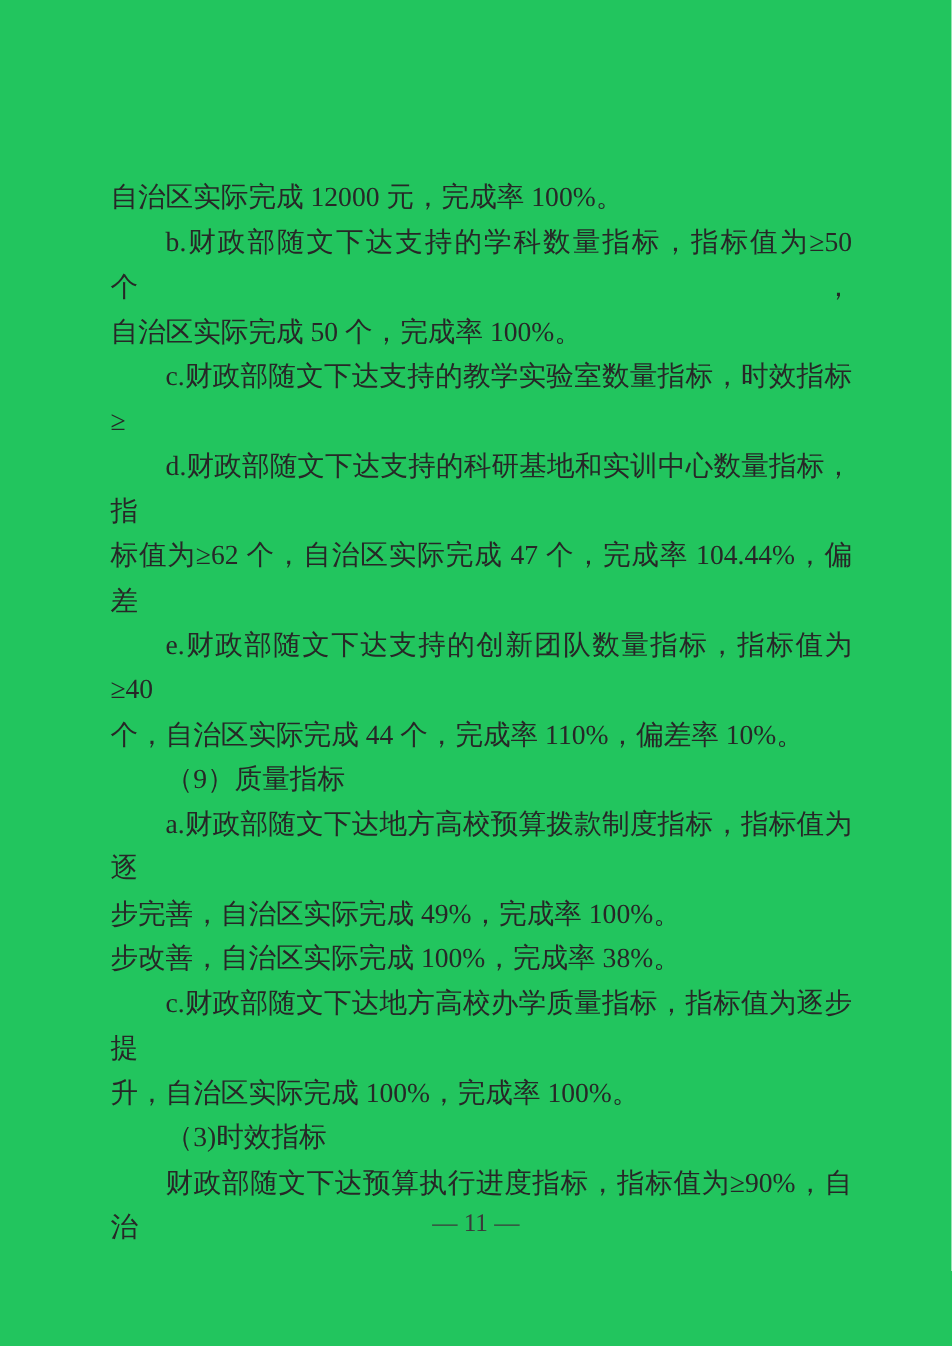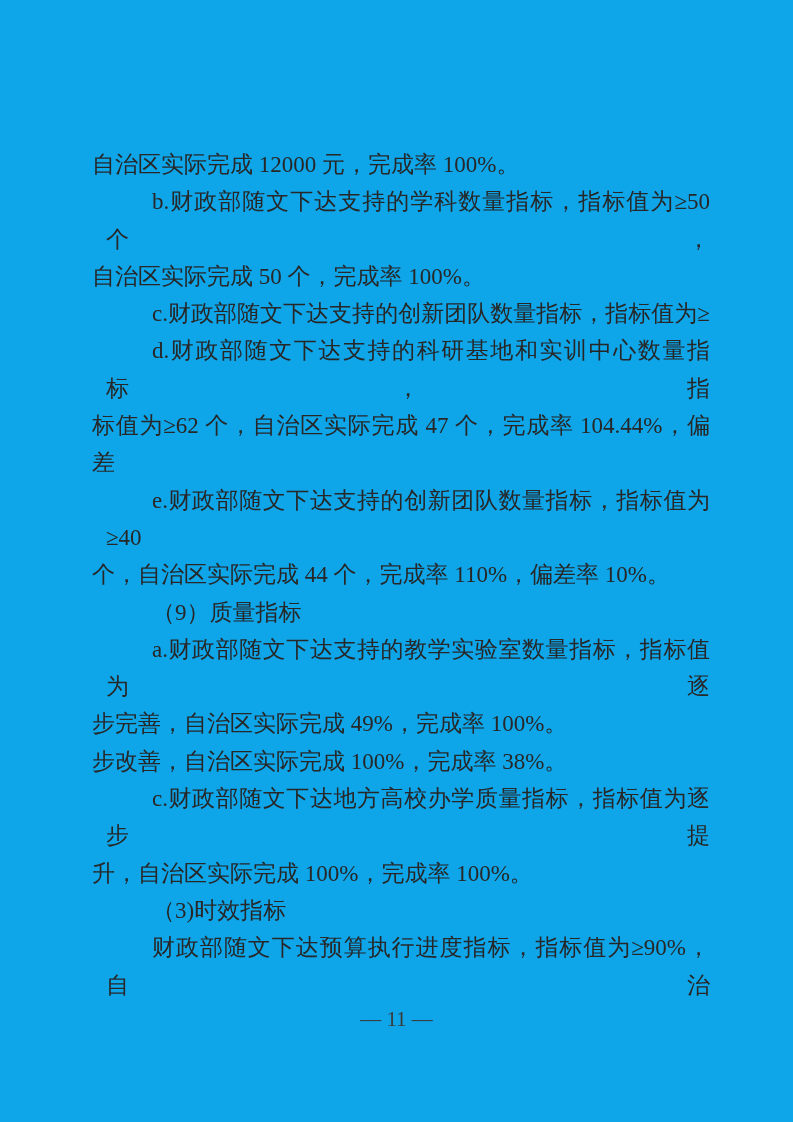--- a/index.html
+++ b/index.html
@@ -5,69 +5,68 @@
   html, body {
     margin: 0;
     padding: 0;
     background: #ffffff;
     font-family: "Liberation Serif", "DejaVu Serif", serif;
   }
   .page {
     position: relative;
     width: 793px;
     height: 1122px;
-    background: #0ea5e9;
+    background: #22c55e;
     overflow: hidden;
   }
   .text-block {
     position: absolute;
     left: 92px;
     top: 146px;
     width: 618px;
     font-size: 23px;
     line-height: 37.3px;
     color: #272727;
   }
   .line {
     text-align: left;
   }
   .line.fill {
     text-align: justify;
     text-align-last: justify;
   }
   .line.indent {
     text-indent: 2em;
-    margin-left: 14px;
   }
   .footer {
     position: absolute;
     left: 0;
     top: 1005px;
     width: 793px;
     text-align: center;
     font-size: 21px;
     line-height: 28px;
     color: #3a3a3a;
   }
 </style>
 </head>
 <body>
 
 <div class="page">
   <div class="text-block">
       <div class="line">自治区实际完成 12000 元，完成率 100%。</div>
       <div class="line fill indent">b.财政部随文下达支持的学科数量指标，指标值为≥50 个，</div>
       <div class="line">自治区实际完成 50 个，完成率 100%。</div>
-      <div class="line fill indent">c.财政部随文下达支持的创新团队数量指标，指标值为≥</div>
+      <div class="line fill indent">c.财政部随文下达支持的教学实验室数量指标，时效指标≥</div>
       <div class="line fill indent">d.财政部随文下达支持的科研基地和实训中心数量指标，指</div>
       <div class="line fill">标值为≥62 个，自治区实际完成 47 个，完成率 104.44%，偏差</div>
       <div class="line fill indent">e.财政部随文下达支持的创新团队数量指标，指标值为≥40</div>
       <div class="line">个，自治区实际完成 44 个，完成率 110%，偏差率 10%。</div>
       <div class="line indent">（9）质量指标</div>
-      <div class="line fill indent">a.财政部随文下达支持的教学实验室数量指标，指标值为逐</div>
+      <div class="line fill indent">a.财政部随文下达地方高校预算拨款制度指标，指标值为逐</div>
       <div class="line">步完善，自治区实际完成 49%，完成率 100%。</div>
       <div class="line">步改善，自治区实际完成 100%，完成率 38%。</div>
       <div class="line fill indent">c.财政部随文下达地方高校办学质量指标，指标值为逐步提</div>
       <div class="line">升，自治区实际完成 100%，完成率 100%。</div>
       <div class="line indent">（3)时效指标</div>
       <div class="line fill indent">财政部随文下达预算执行进度指标，指标值为≥90%，自治</div>
     </div>
   <div class="footer">— 11 —</div>
 </div>
 

